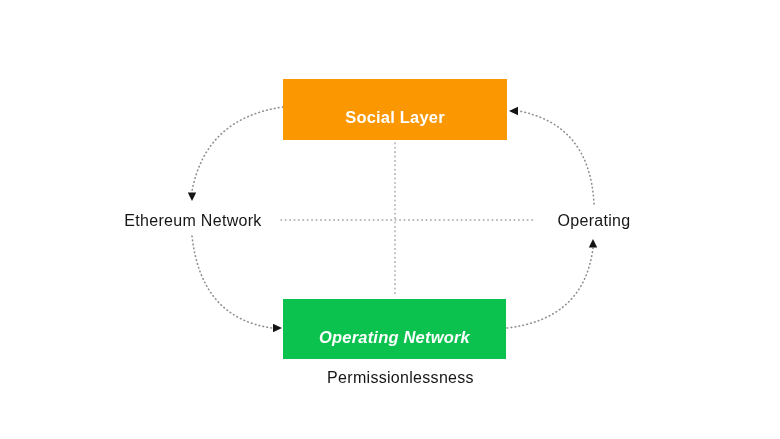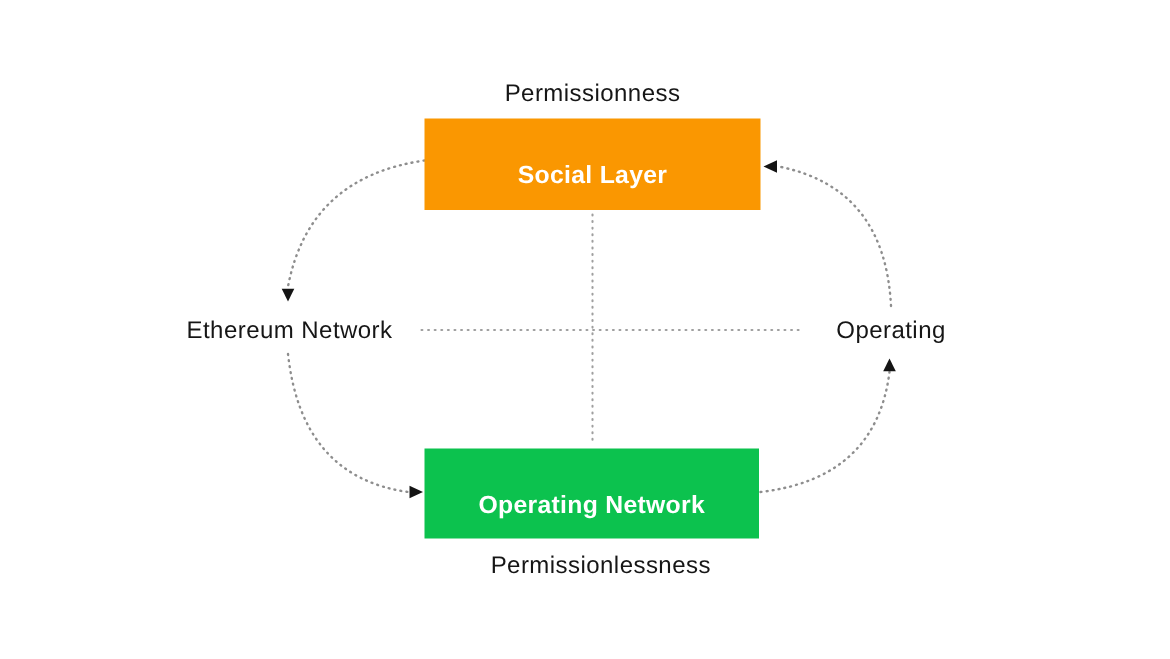--- a/index.html
+++ b/index.html
@@ -60,20 +60,21 @@
     width: 224px;
     height: 61px;
     background: var(--box-top-bg, #fa9701);
   }
   .box-network {
     left: 283px;
     top: 299px;
     width: 223px;
     height: 60px;
     background: var(--box-bottom-bg, #0cc24e);
+    font-style: italic;
   }
   .axis-label, .node-label {
     position: absolute;
     transform: translate(-50%, -50%);
     color: var(--label-text, #161616);
     font-size: 16px;
     letter-spacing: 0.3px;
     white-space: nowrap;
   }
   .label-top    { left: 395px; top: 63px;  }
@@ -97,21 +98,20 @@
     <path class="dotted-arc" d="M 192 236 Q 201 318 272 328"></path>
     <polygon class="arrowhead" points="273,323.8 273,332.2 282,328"></polygon>
 
     <path class="dotted-arc" d="M 507 328 Q 584 319 593 248"></path>
     <polygon class="arrowhead" points="588.8,247.5 597.2,247.5 593,239"></polygon>
 
     <path class="dotted-arc" d="M 594 204 Q 590 125 519 111"></path>
     <polygon class="arrowhead" points="518,106.8 518,115.2 509,111"></polygon>
   </svg>
 
-  <div class="axis-label label-top">Permissionness</div>
   <div class="axis-label label-bottom">Permissionlessness</div>
 
   <div class="node-label label-left">Ethereum Network</div>
   <div class="node-label label-right">Operating</div>
 
   <div class="node-box box-social">
     <span class="box-label">Social Layer</span>
   </div>
 
   <div class="node-box box-network">

